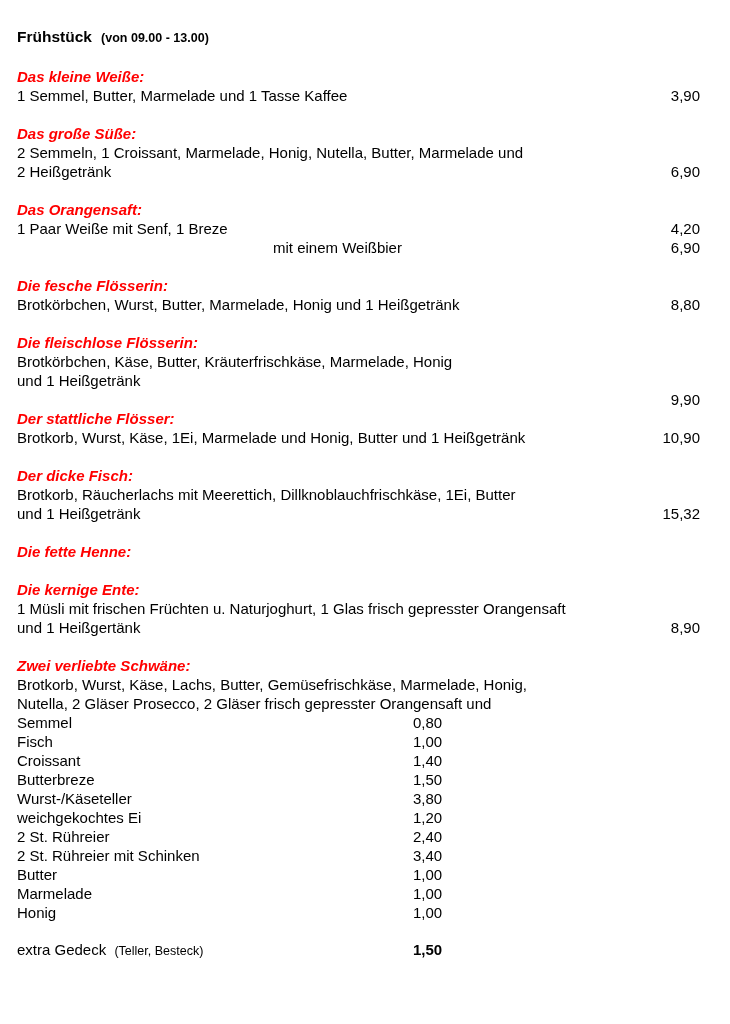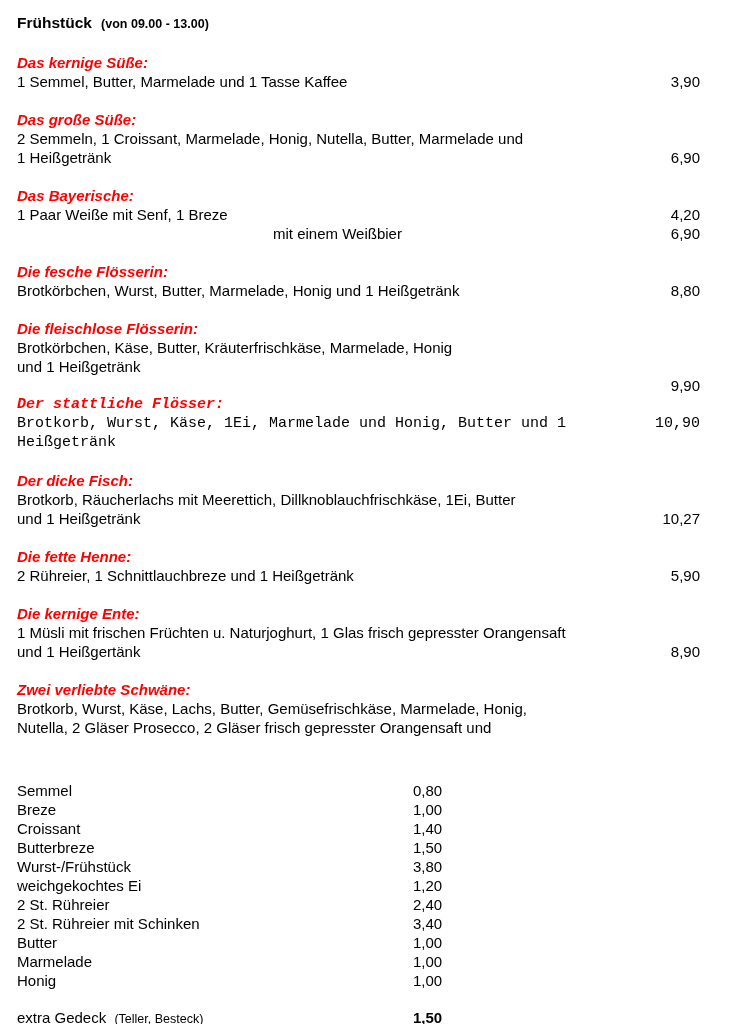--- a/index.html
+++ b/index.html
@@ -8,42 +8,42 @@
   body {
     font-family: "Liberation Sans", sans-serif;
     color: var(--ink);
     font-size: 15px;
     line-height: 19px;
   }
   .page {
     width: 730px;
     height: 1024px;
     background: var(--paper);
-    padding: 13px 30px 0 17px;
+    padding: 27px 30px 0 17px;
     overflow: hidden;
   }
   
   .title-row { white-space: nowrap; }
   .title-main { font-weight: bold; font-size: 15.5px; }
   .title-hours { font-weight: bold; font-size: 12.5px; margin-left: 5px; }
   
   .menu-section { margin-top: 19px; }
-  .menu-section.tight-top { margin-top: 0; font-family: Liberation Mono, monospace; }
+  .menu-section.tight-top { margin-top: 0; }
   .section-heading {
     color: var(--accent);
     font-weight: bold;
     font-style: italic;
     font-size: 15px;
   }
   .menu-line { display: flex; align-items: flex-start; min-height: 19px; }
   .line-text { flex: 1 1 auto; }
   .menu-line.indent .line-text { padding-left: 256px; }
   .line-price { margin-left: auto; white-space: nowrap; text-align: right; }
   
-  .extras { margin-top: 44px; }
+  .extras { }
   .extra-row { display: flex; min-height: 19px; }
   .extra-name { display: inline-block; width: 396px; flex: 0 0 396px; }
   .extra-price { white-space: nowrap; text-align: center; }
   
   .footer-row { display: flex; margin-top: 18px; min-height: 19px; align-items: baseline; }
   .footer-name-wrap { display: inline-block; width: 396px; flex: 0 0 396px; }
   .footer-name { font-weight: normal; }
   .footer-note { font-size: 12.5px; margin-left: 4px; }
   .footer-price { font-weight: bold; white-space: nowrap; }
 </style>
@@ -52,46 +52,46 @@
 
 <div class="page">
 
   <div class="title-row">
     <span class="title-main">Frühstück</span>
     <span class="title-hours">(von 09.00 - 13.00)</span>
   </div>
 
   <div id="sections">
   <div class="menu-section">
-    <div class="section-heading">Das kernige Süße:</div>
+    <div class="section-heading">Das kleine Weiße:</div>
     <div class="section-lines">
   <div class="menu-line">
     <span class="line-text">1 Semmel, Butter, Marmelade und 1 Tasse Kaffee</span>
     <span class="line-price">3,90</span>
   </div>
 </div>
   </div>
 
   <div class="menu-section">
     <div class="section-heading">Das große Süße:</div>
     <div class="section-lines">
   <div class="menu-line">
     <span class="line-text">2 Semmeln, 1 Croissant, Marmelade, Honig, Nutella, Butter, Marmelade und</span>
     <span class="line-price"></span>
   </div>
 
   <div class="menu-line">
-    <span class="line-text">1 Heißgetränk</span>
+    <span class="line-text">2 Heißgetränk</span>
     <span class="line-price">6,90</span>
   </div>
 </div>
   </div>
 
   <div class="menu-section">
-    <div class="section-heading">Das Bayerische:</div>
+    <div class="section-heading">Das Orangensaft:</div>
     <div class="section-lines">
   <div class="menu-line">
     <span class="line-text">1 Paar Weiße mit Senf, 1 Breze</span>
     <span class="line-price">4,20</span>
   </div>
 
   <div class="menu-line indent">
     <span class="line-text">mit einem Weißbier</span>
     <span class="line-price">6,90</span>
   </div>
@@ -141,33 +141,27 @@
   <div class="menu-section">
     <div class="section-heading">Der dicke Fisch:</div>
     <div class="section-lines">
   <div class="menu-line">
     <span class="line-text">Brotkorb, Räucherlachs mit Meerettich, Dillknoblauchfrischkäse, 1Ei, Butter</span>
     <span class="line-price"></span>
   </div>
 
   <div class="menu-line">
     <span class="line-text">und 1 Heißgetränk</span>
-    <span class="line-price">10,27</span>
+    <span class="line-price">15,32</span>
   </div>
 </div>
   </div>
 
   <div class="menu-section">
     <div class="section-heading">Die fette Henne:</div>
-    <div class="section-lines">
-  <div class="menu-line">
-    <span class="line-text">2 Rühreier, 1 Schnittlauchbreze und 1 Heißgetränk</span>
-    <span class="line-price">5,90</span>
-  </div>
-</div>
   </div>
 
   <div class="menu-section">
     <div class="section-heading">Die kernige Ente:</div>
     <div class="section-lines">
   <div class="menu-line">
     <span class="line-text">1 Müsli mit frischen Früchten u. Naturjoghurt, 1 Glas frisch gepresster Orangensaft</span>
     <span class="line-price"></span>
   </div>
 
@@ -195,36 +189,36 @@
   </div>
 </div>
 
   <div id="extras" class="extras">
   <div class="extra-row">
     <span class="extra-name">Semmel</span>
     <span class="extra-price">0,80</span>
   </div>
 
   <div class="extra-row">
-    <span class="extra-name">Breze</span>
+    <span class="extra-name">Fisch</span>
     <span class="extra-price">1,00</span>
   </div>
 
   <div class="extra-row">
     <span class="extra-name">Croissant</span>
     <span class="extra-price">1,40</span>
   </div>
 
   <div class="extra-row">
     <span class="extra-name">Butterbreze</span>
     <span class="extra-price">1,50</span>
   </div>
 
   <div class="extra-row">
-    <span class="extra-name">Wurst-/Frühstück</span>
+    <span class="extra-name">Wurst-/Käseteller</span>
     <span class="extra-price">3,80</span>
   </div>
 
   <div class="extra-row">
     <span class="extra-name">weichgekochtes Ei</span>
     <span class="extra-price">1,20</span>
   </div>
 
   <div class="extra-row">
     <span class="extra-name">2 St. Rühreier</span>

